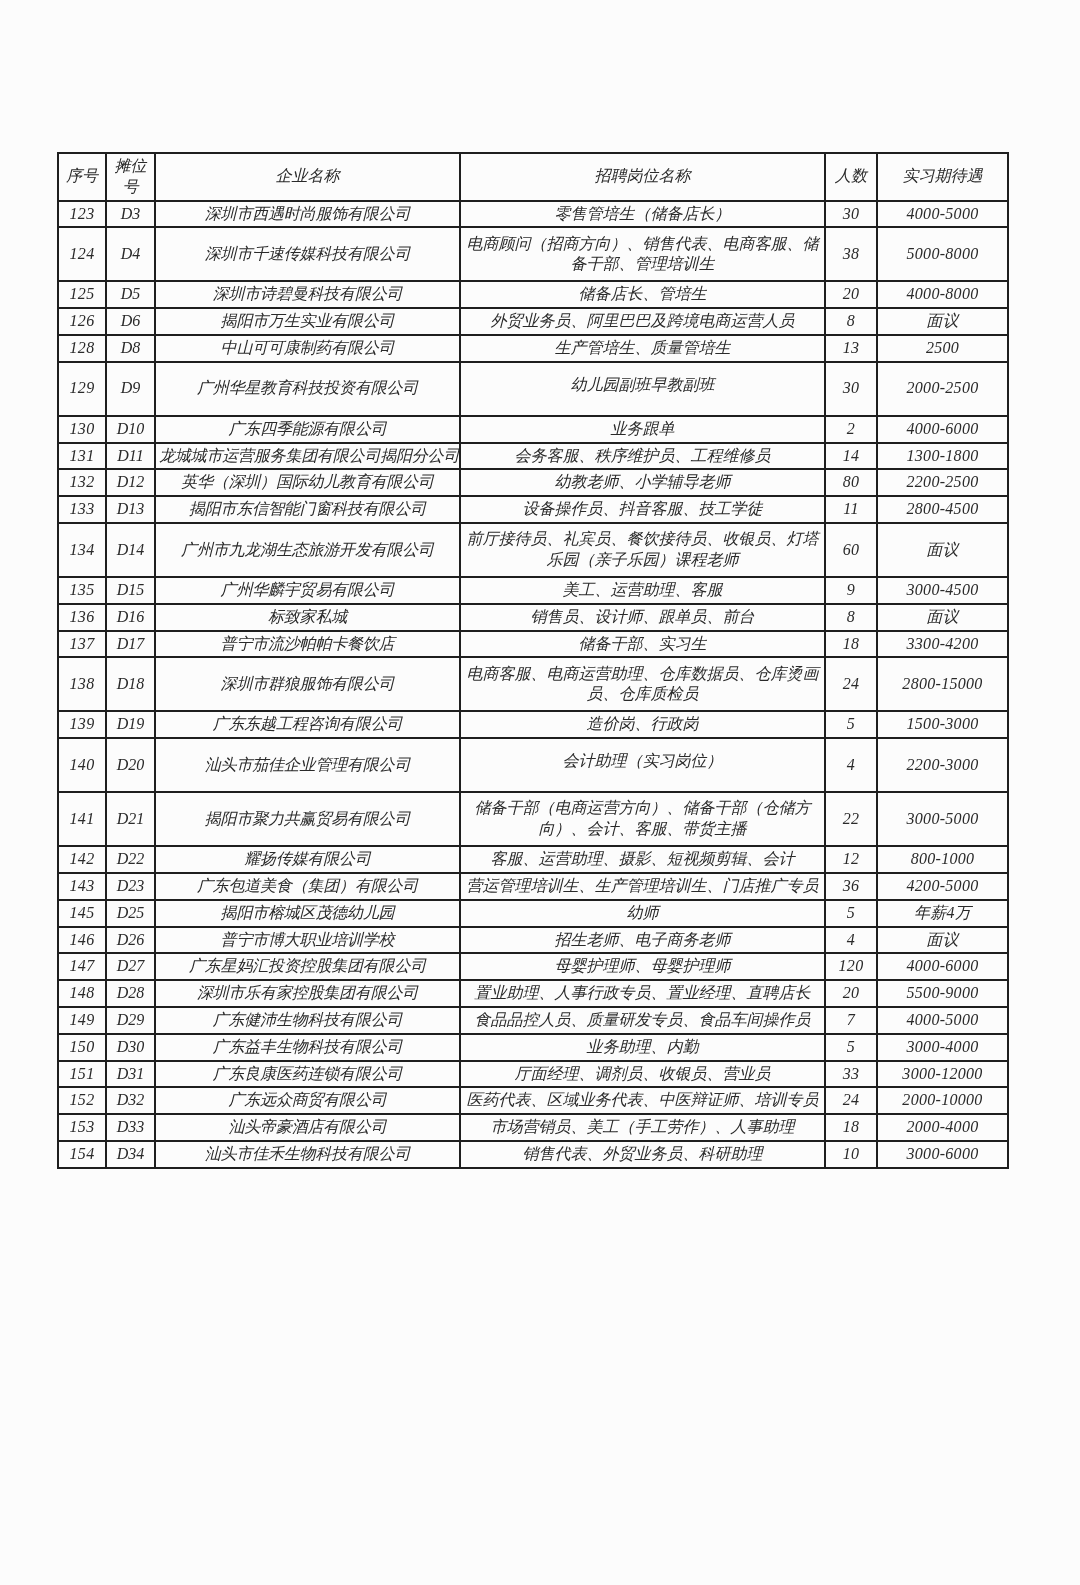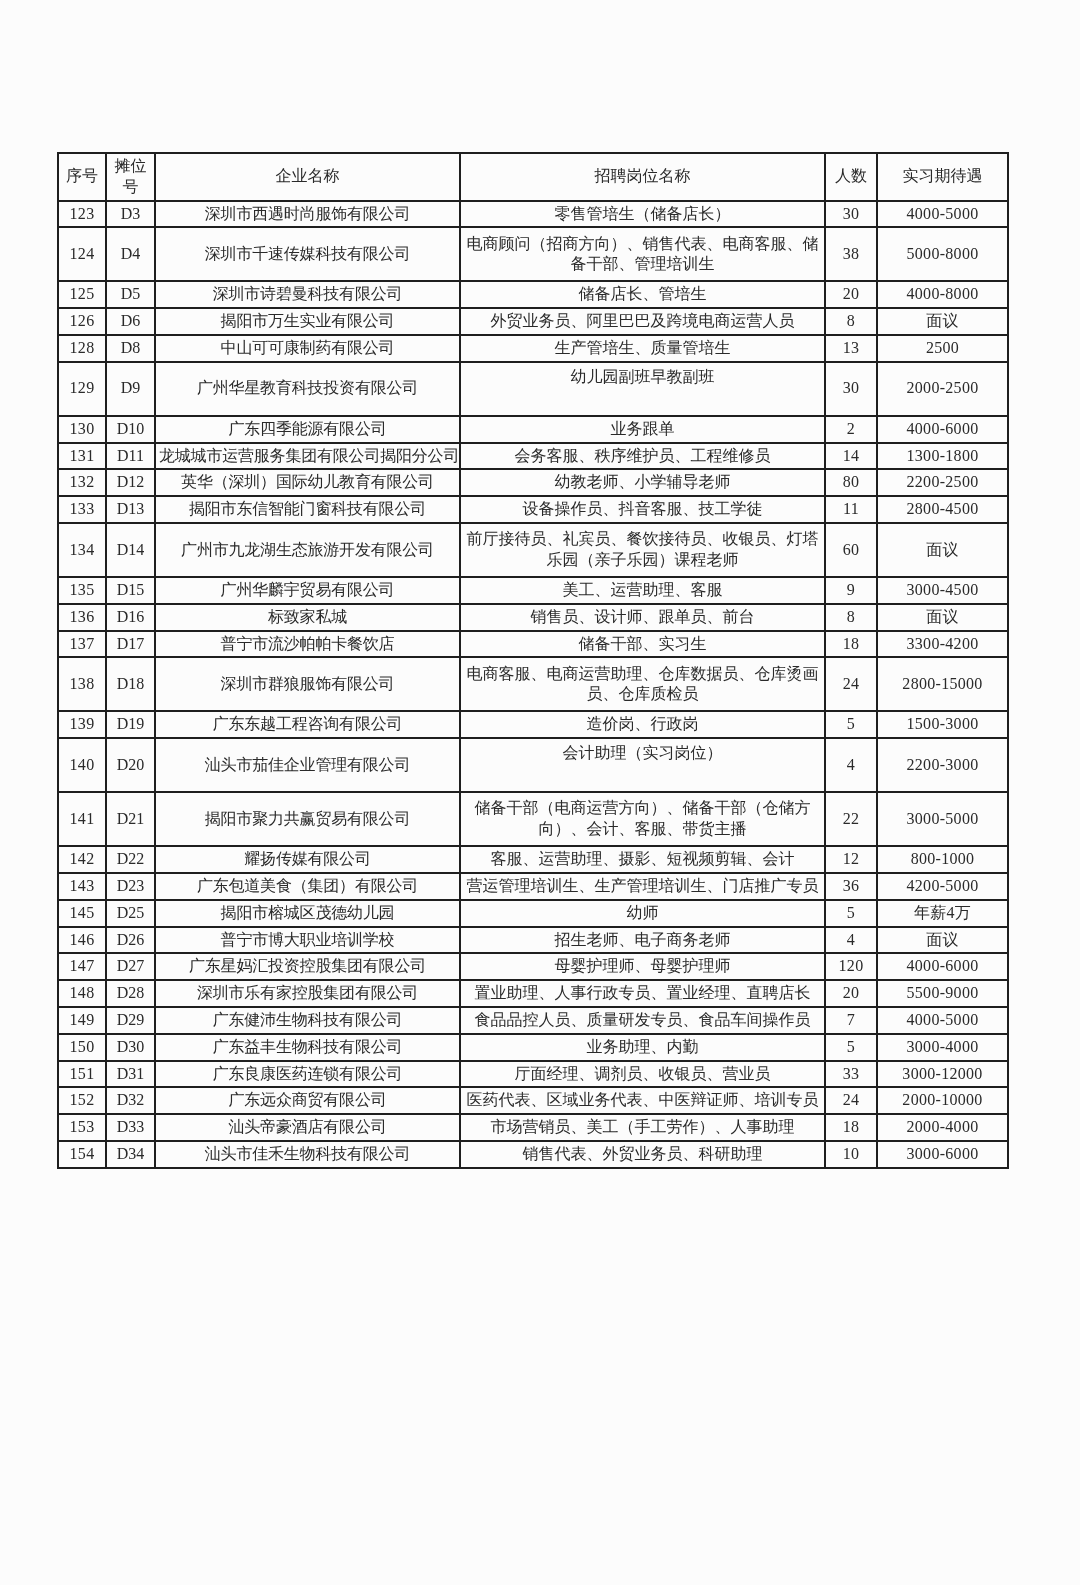--- a/index.html
+++ b/index.html
@@ -17,37 +17,38 @@
     color:var(--text);
   }
   .sheet{
     position:absolute;
     left:57px;top:152px;
   }
   table{
     border-collapse:collapse;
     table-layout:fixed;
     width:950px;
+    font-style:italic;
   }
   th,td{
     border:2px solid var(--border);
     text-align:center;
     vertical-align:middle;
     padding:2px 3px;
     font-size:16px;
     line-height:1.3;
     font-weight:normal;
     overflow:hidden;
   }
   tr.header-row{height:42px;}
   tr.std{height:20px;}
   tr.double{height:54px;}
   td.company{white-space:nowrap;letter-spacing:-0.2px;}
   td.positions{word-break:break-all;margin-left:20px;}
-  tr.pos-top td.positions{vertical-align:top;padding-top:4px;}
+  tr.pos-top td.positions{vertical-align:top;padding-top:12px;}
   td.serial,td.count,td.salary{letter-spacing:0.3px;}
 </style>
 </head>
 <body>
 
 <div class="sheet">
   <table>
     <colgroup>
       <col style="width:48px">
       <col style="width:49px">

